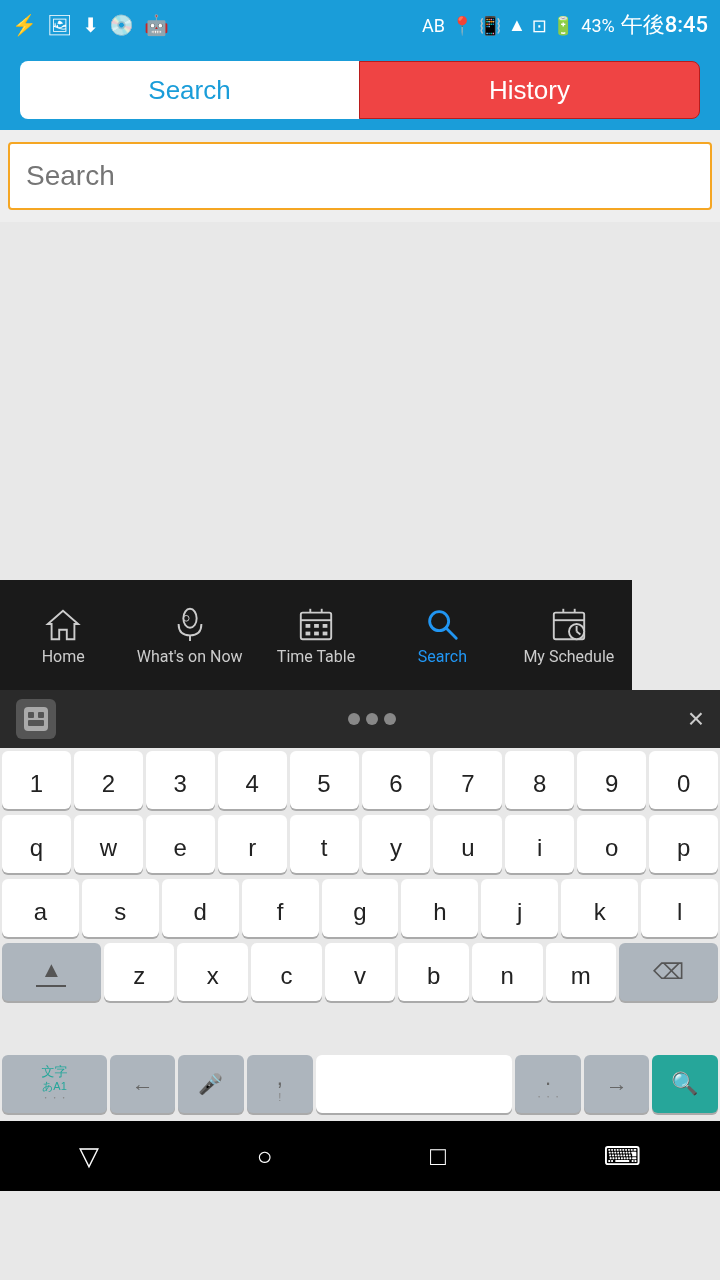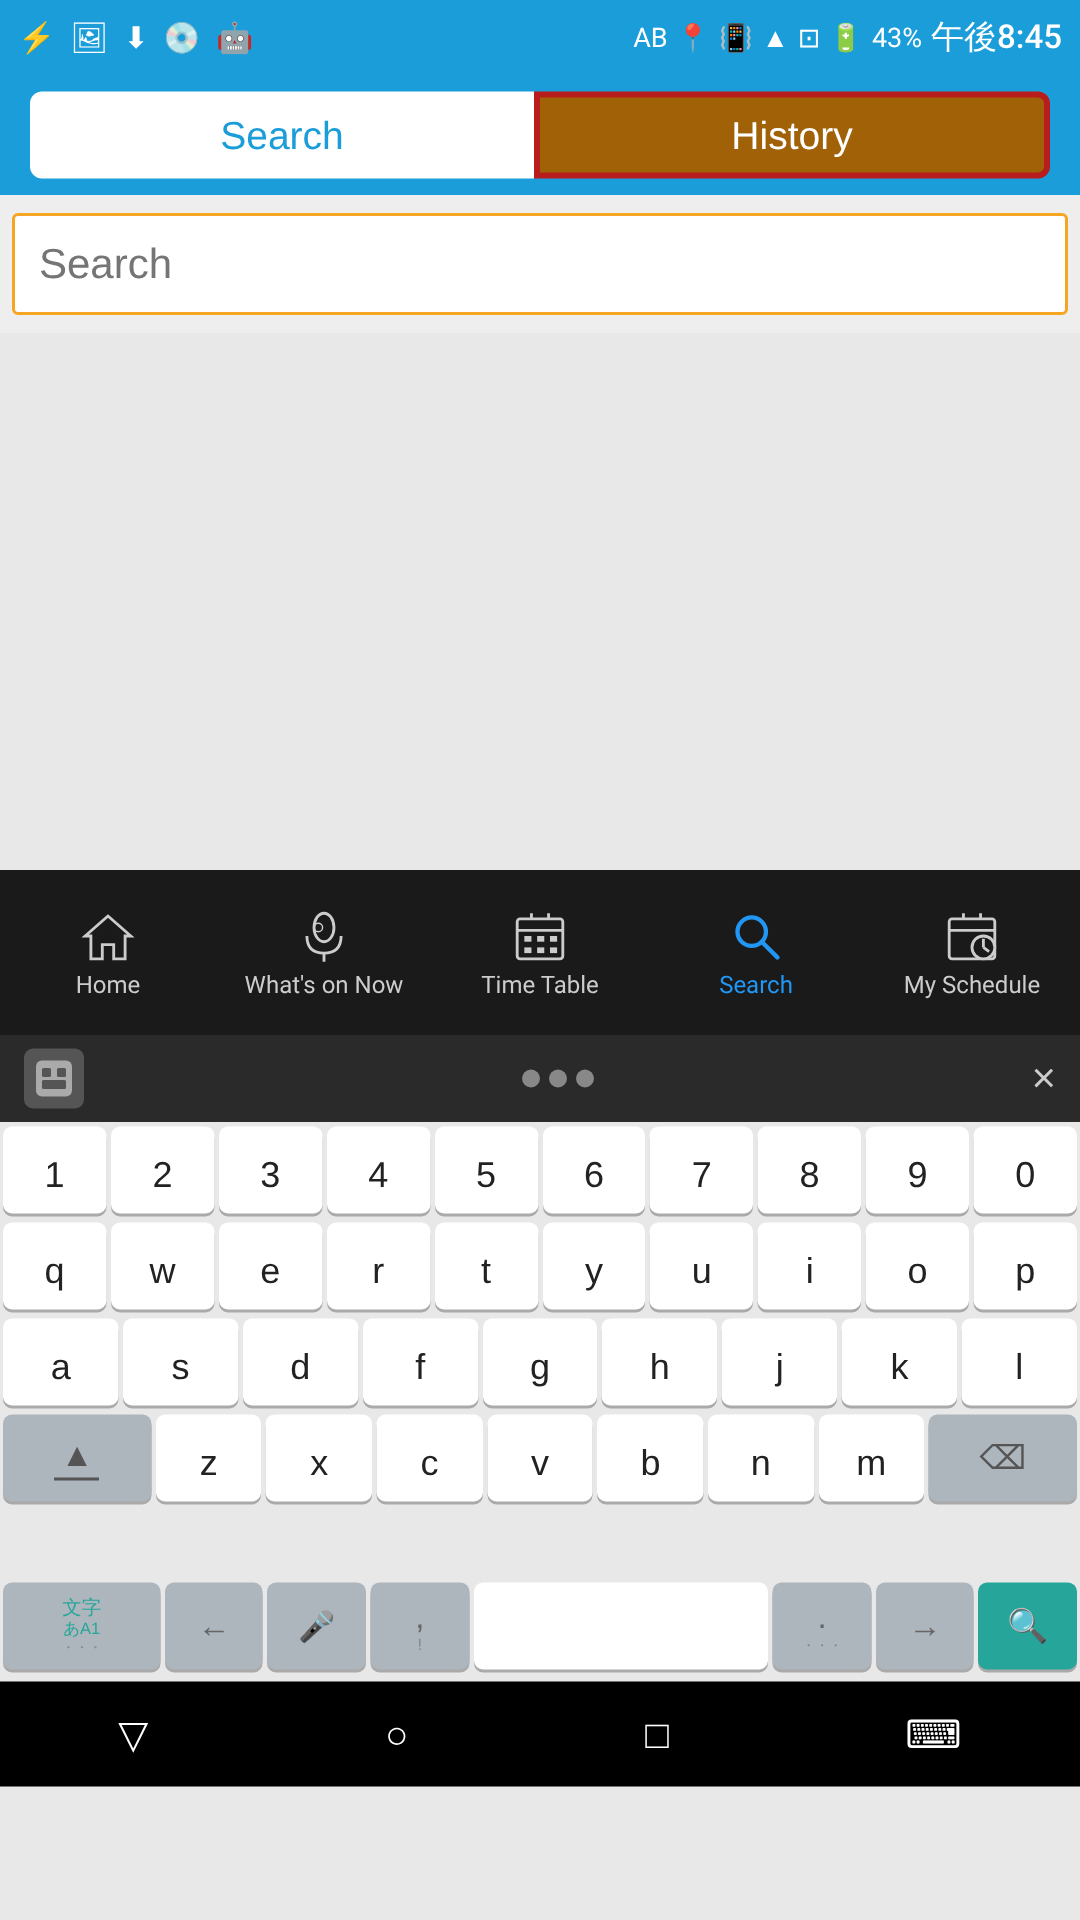--- a/index.html
+++ b/index.html
@@ -58,23 +58,23 @@
       font-size: 26px;
       font-weight: 500;
       cursor: pointer;
     }
     .tab-search {
       background: white;
       color: #1a9dd9;
       border-radius: 8px 0 0 8px;
     }
     .tab-history {
-      background: #a16207;
+      background: #ef4444;
       color: white;
-      border: 4px solid #b91c1c;
+      border: 1px solid #b91c1c;
       border-radius: 0 8px 8px 0;
     }
 
     
     .search-area {
       width: 720px;
       background: #eeeeee;
       padding: 12px 8px;
     }
     .search-input {
@@ -91,21 +91,21 @@
 
     
     .content-area {
       width: 720px;
       height: 358px;
       background: #e8e8e8;
     }
 
     
     .bottom-nav {
-      width: 720px;
+      width: 632px;
       height: 110px;
       background: #1a1a1a;
       display: flex;
       align-items: center;
       justify-content: space-around;
       padding: 0 0;
     }
     .nav-item {
       display: flex;
       flex-direction: column;

